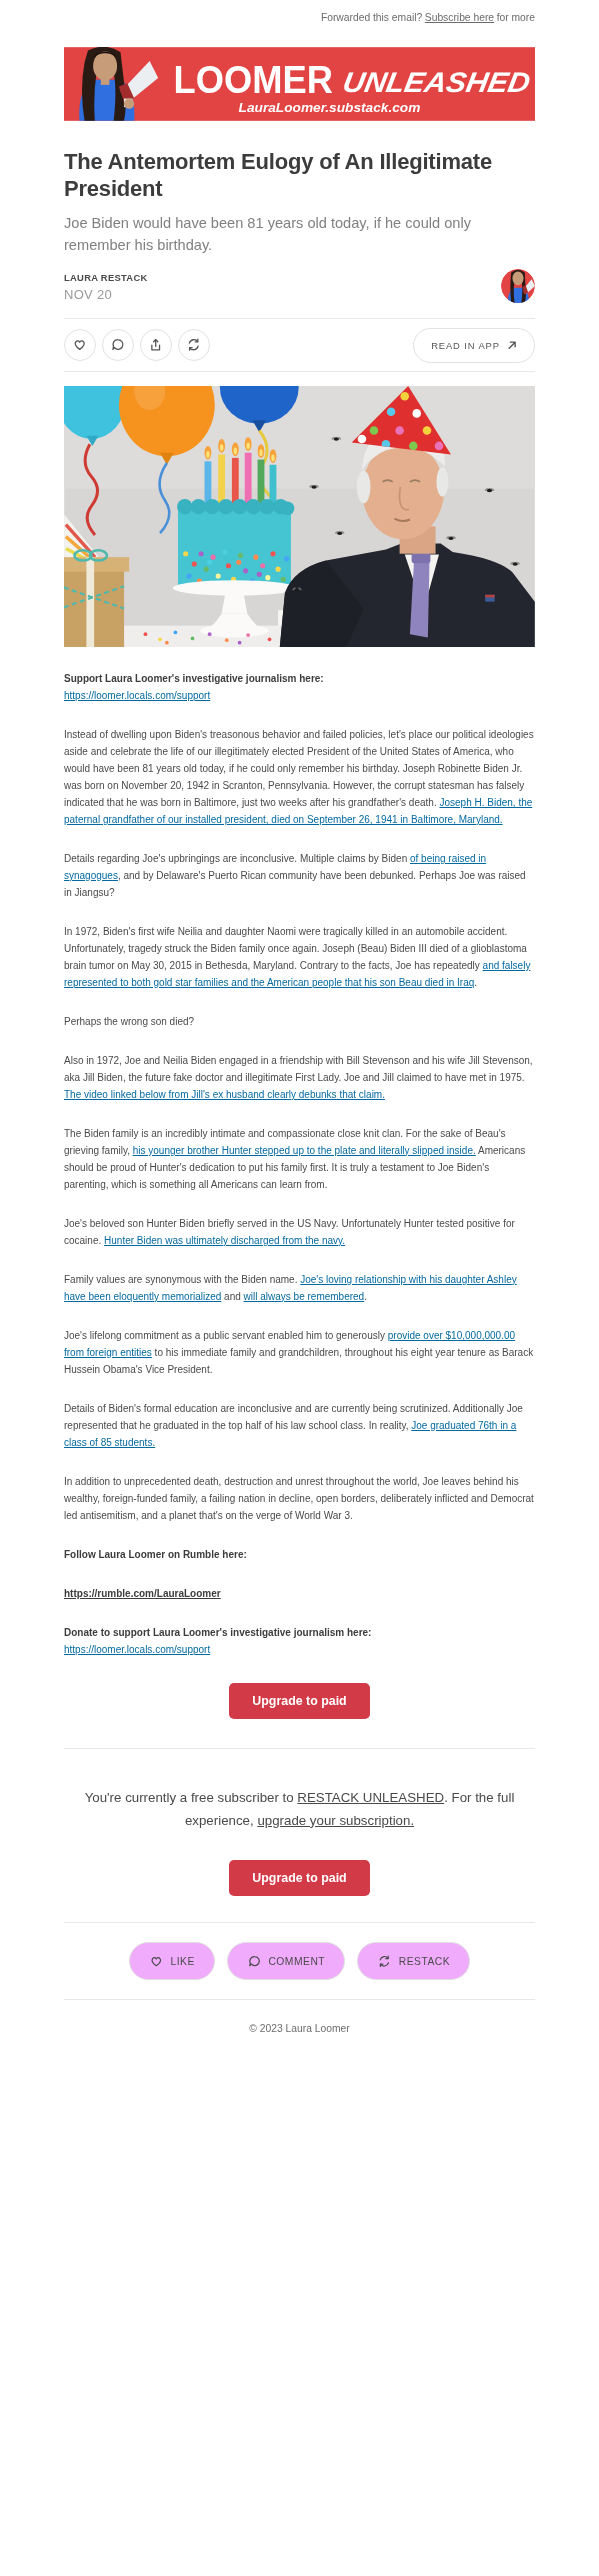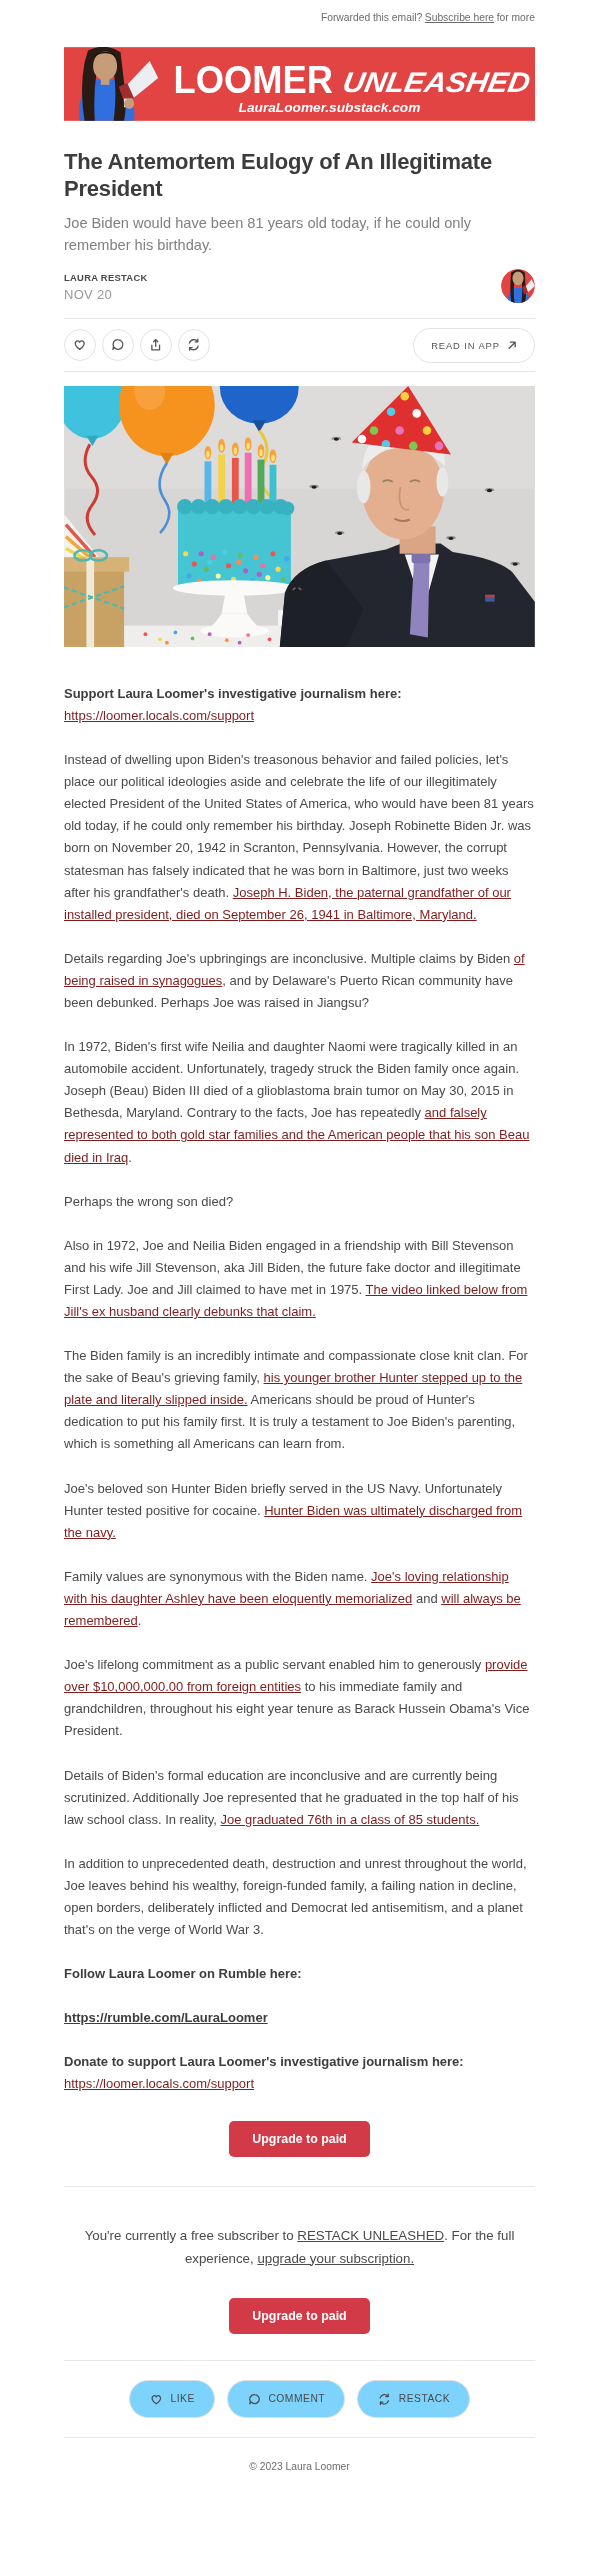--- a/index.html
+++ b/index.html
@@ -32,42 +32,42 @@
   .icon-btn svg { stroke:#555; fill:none; stroke-width:1.5; stroke-linecap:round; stroke-linejoin:round; }
   .read-app { margin-left:auto; border:0.9px solid #e2e2e2; border-radius:19px; padding:11px 17px;
               font-size:9.4px; letter-spacing:0.9px; color:#555; display:flex; align-items:flex-end; gap:6.8px; cursor:pointer; background:#fff; }
   .read-app svg { stroke:#555; fill:none; stroke-width:1.6; stroke-linecap:round; stroke-linejoin:round; }
 
   
   .hero { margin-top:13.7px; }
   .hero svg { display:block; }
 
   
-  .article { margin-top:36px; font-size:13px; line-height:1.70; color:#4a4a4a; }
+  .article { margin-top:23px; font-size:10px; line-height:1.70; color:#4a4a4a; }
   .article p { margin-bottom:22px; }
   .article .bold { font-weight:700; color:#3d3d3d; }
-  .article a, .body-link { color:#7f1d1d; text-decoration:underline; cursor:pointer; }
+  .article a, .body-link { color:#0369a1; text-decoration:underline; cursor:pointer; }
   .article .bold.body-link { color:#3d3d3d; }
 
   
   .btn-row { text-align:center; }
   .upgrade-btn { display:inline-block; background:#d33a47; color:#fff; font-weight:700; font-size:12.4px;
                  padding:11px 23px; border-radius:5.1px; border:none; cursor:pointer; margin-top:3.4px; }
 
   .sect-divider { border-top:0.9px solid #e8e8e8; margin-top:29px; }
 
   
   .note { margin-top:38px; text-align:center; font-size:13.3px; line-height:1.7; color:#4a4a4a; }
   .note a { color:#4a4a4a; text-decoration:underline; cursor:pointer; }
   .note-btn-row { text-align:center; margin-top:24px; }
 
   
   .pill-row { display:flex; justify-content:center; gap:12px; padding:19px 0; }
   .pill { display:flex; align-items:center; gap:7px; border:0.9px solid #e0e0e0; border-radius:22px;
-          padding:11px 19px; font-size:10.3px; letter-spacing:0.5px; color:#4a4a4a; background:#7dd3fc; cursor:pointer;justify-content:flex-end; }
+          padding:11px 19px; font-size:10.3px; letter-spacing:0.5px; color:#4a4a4a; background:#f0abfc; cursor:pointer;justify-content:flex-end; }
   .pill svg { stroke:#4a4a4a; fill:none; stroke-width:1.5; stroke-linecap:round; stroke-linejoin:round; }
 
   .copyright { text-align:center; font-size:10.3px; color:#6e6e6e; line-height:1.65; margin-top:20.5px; }
 </style>
 </head>
 <body>
 
 <div class="page">
 
   <div class="container">

